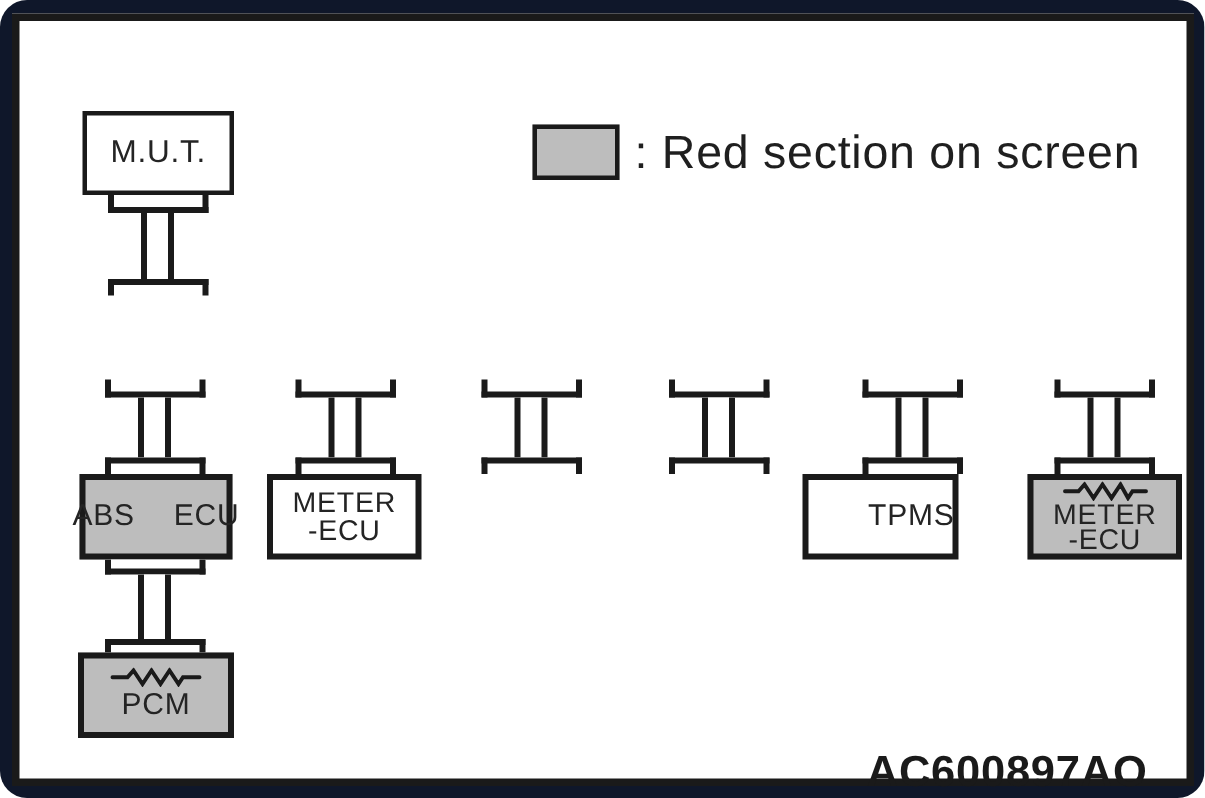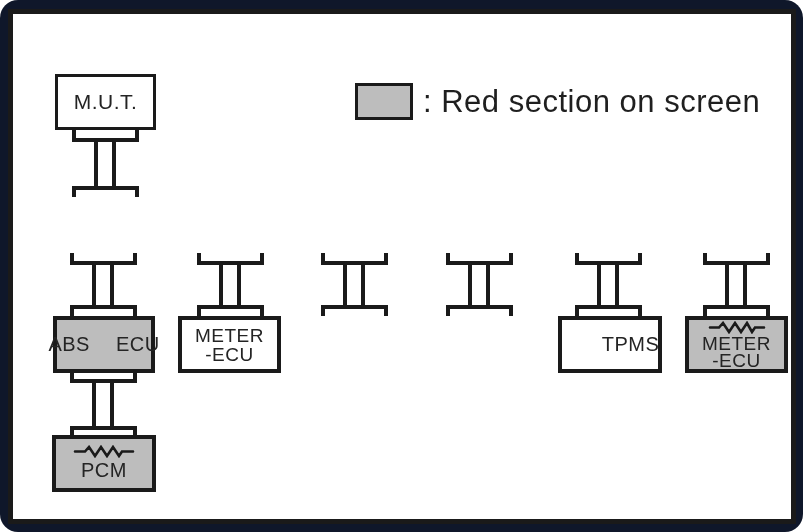--- a/index.html
+++ b/index.html
@@ -110,21 +110,21 @@
       <span>ECU</span>
     </div>
 
     <div class="box node two-line" style="left:165px;">
       <span>METER</span>
       <span>-ECU</span>
     </div>
 
 
 
-    <div class="box node" style="left:545px; width:104px;padding-left:41px;">
+    <div class="box node" style="left:522px; width:104px;padding-left:41px;">
       <span>TPMS</span>
     </div>
 
     <div class="box node gray" style="left:672px;">
       <svg class="resistor" width="58" height="13" viewBox="0 0 58 13">
         <path d="M2 6.5 H11 L15 2 L21 11 L27 2 L33 11 L39 2 L44 11 L47 6.5 H56" fill="none" stroke="#1a1a1a" stroke-width="2.6" stroke-linecap="round" stroke-linejoin="miter"></path>
       </svg>
       <span class="meter-line">METER</span>
       <span class="meter-line">-ECU</span>
     </div>
@@ -133,15 +133,16 @@
     <div class="stem gray" style="left:79px; top:369px; height:43px;"></div>
     <div class="tab no-bottom gray" style="left:57px; top:412px; height:9px;"></div>
 
     <div class="box pcm gray">
       <svg class="resistor" width="62" height="13" viewBox="0 0 62 13">
         <path d="M2 6.5 H12 L16 2 L22 11 L28 2 L34 11 L40 2 L46 11 L49 6.5 H60" fill="none" stroke="#1a1a1a" stroke-width="2.6" stroke-linecap="round" stroke-linejoin="miter"></path>
       </svg>
       <span>PCM</span>
     </div>
 
+    <div class="figure-code">AC600897AO</div>
 
   </div>
 </div>
 
 </body></html>

